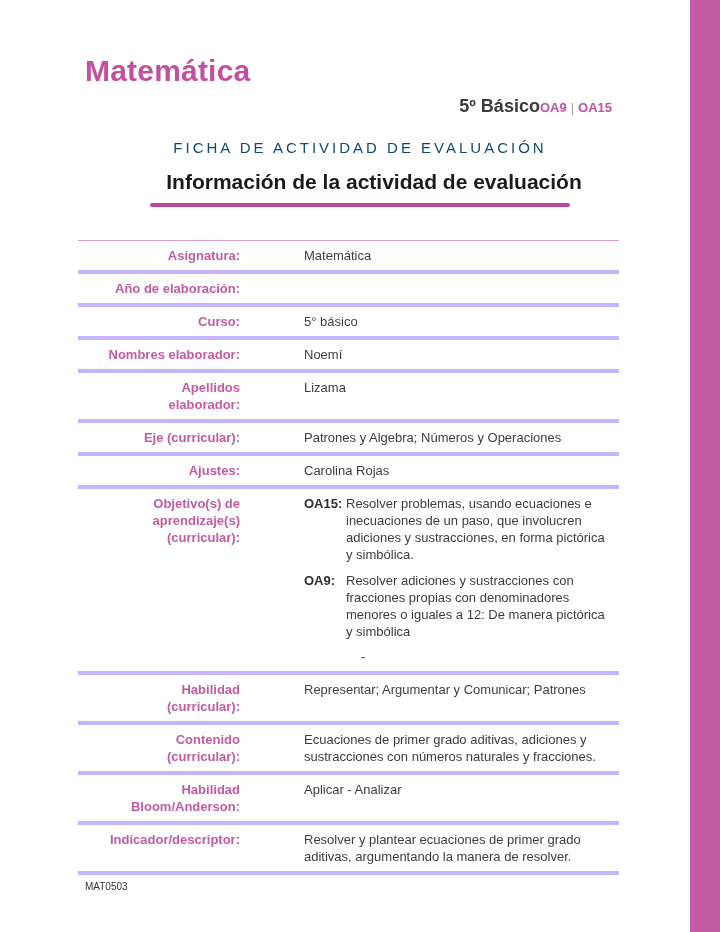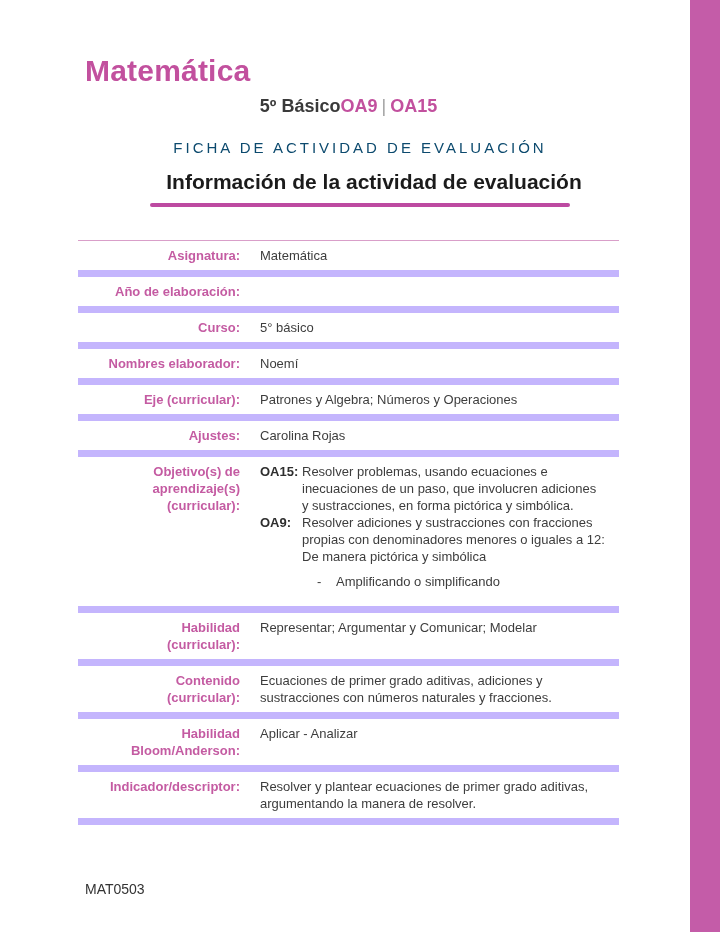--- a/index.html
+++ b/index.html
@@ -18,24 +18,24 @@
   }
   .content { position:absolute; top:12px; left:0; width:706px; height:932px; }
 
   .subject-title {
     position:absolute; left:85px; top:42px;
     font-size:30px; font-weight:bold; color:#c2509e;
     letter-spacing:0.2px;
   }
   .grade-row {
     position:absolute; left:85px; top:84px; width:527px;
-    display:flex; justify-content:center; align-items:baseline;
+    display:flex; justify-content:flex-end; align-items:baseline;
   }
   .grade { font-size:18px; font-weight:bold; color:#3a3a3a; }
-  .oa-badges { font-size:18px; font-weight:bold; color:#c2509e; }
+  .oa-badges { font-size:13px; font-weight:bold; color:#c2509e; }
   .oa-badges .sep { color:#a0a0a0; font-weight:normal; padding:0 4px; }
 
   .ficha-title {
     position:absolute; left:0; top:127px; width:720px;
     text-align:center;
     font-size:15px; letter-spacing:3px; color:#0c4a6e;
   }
   .section-title {
     position:absolute; left:0; top:158px; width:720px;
     text-align:center;
@@ -48,43 +48,44 @@
   }
 
   .info-table {
     position:absolute; left:78px; top:228px; width:541px;
     border-top:1px solid #d99fc9;
     font-size:13px; line-height:17px;
   }
   .row {
     display:flex;
     padding:6px 0 6px 0;
-    border-bottom:7px solid #c4b5fd;
+    border-bottom:4px solid #c4b5fd;
+    gap:44px;
   }
   .row-label {
     width:162px; flex:0 0 162px;
     text-align:right;
     font-weight:bold; color:#c45ba2;
     white-space:pre-line;
   }
   .row-value {
     margin-left:20px; flex:1;
     padding-right:14px;
     color:#3d3d3d;
   }
-  .oa-item { display:flex; }
-  .oa-item:last-child { margin-bottom:10px; }
+  .oa-item { display:flex; margin-bottom:9px; }
+  .oa-item:last-child { margin-bottom:0; }
   .oa-code { flex:0 0 42px; font-weight:bold; color:#2e2e2e; }
   .oa-text { flex:1; }
   .oa-bullet { display:flex; margin-top:8px; }
   .oa-bullet .dash { margin-left:15px; flex:0 0 19px; }
 
   .footer-code {
     position:absolute; left:85px; top:869px;
-    font-size:14px; color:#333333;
+    font-size:10px; color:#333333;
   }
 </style>
 </head>
 <body>
 
 <div class="accent-bar"></div>
 
 <div class="content">
 
   <div class="subject-title">Matemática</div>
@@ -112,20 +113,25 @@
     <div class="row">
       <div class="row-label">Curso:</div>
       <div class="row-value">5° básico</div>
     </div>
 
     <div class="row">
       <div class="row-label">Nombres elaborador:</div>
       <div class="row-value">Noemí</div>
     </div>
 
+    <div class="row">
+      <div class="row-label">Apellidos
+elaborador:</div>
+      <div class="row-value">Lizama</div>
+    </div>
 
     <div class="row">
       <div class="row-label">Eje (curricular):</div>
       <div class="row-value">Patrones y Algebra; Números y Operaciones</div>
     </div>
 
     <div class="row">
       <div class="row-label">Ajustes:</div>
       <div class="row-value">Carolina Rojas</div>
     </div>
@@ -138,31 +144,30 @@
         <div class="oa-item">
           <span class="oa-code">OA15:</span>
           <span class="oa-text">Resolver problemas, usando ecuaciones e inecuaciones de un paso, que involucren adiciones y sustracciones, en forma pictórica y simbólica.</span>
         </div>
         <div class="oa-item">
           <span class="oa-code">OA9:</span>
           <span class="oa-text">
             <span>Resolver adiciones y sustracciones con fracciones propias con denominadores menores o iguales a 12: De manera pictórica y simbólica</span>
             <span class="oa-bullet">
               <span class="dash">-</span>
-              <span>Amplificando o simplificando</span>
             </span>
           </span>
         </div>
       </div>
     </div>
 
     <div class="row">
       <div class="row-label">Habilidad
 (curricular):</div>
-      <div class="row-value">Representar; Argumentar y Comunicar; Modelar</div>
+      <div class="row-value">Representar; Argumentar y Comunicar; Patrones</div>
     </div>
 
     <div class="row">
       <div class="row-label">Contenido
 (curricular):</div>
       <div class="row-value">Ecuaciones de primer grado aditivas, adiciones y sustracciones con números naturales y fracciones.</div>
     </div>
 
     <div class="row">
       <div class="row-label">Habilidad

